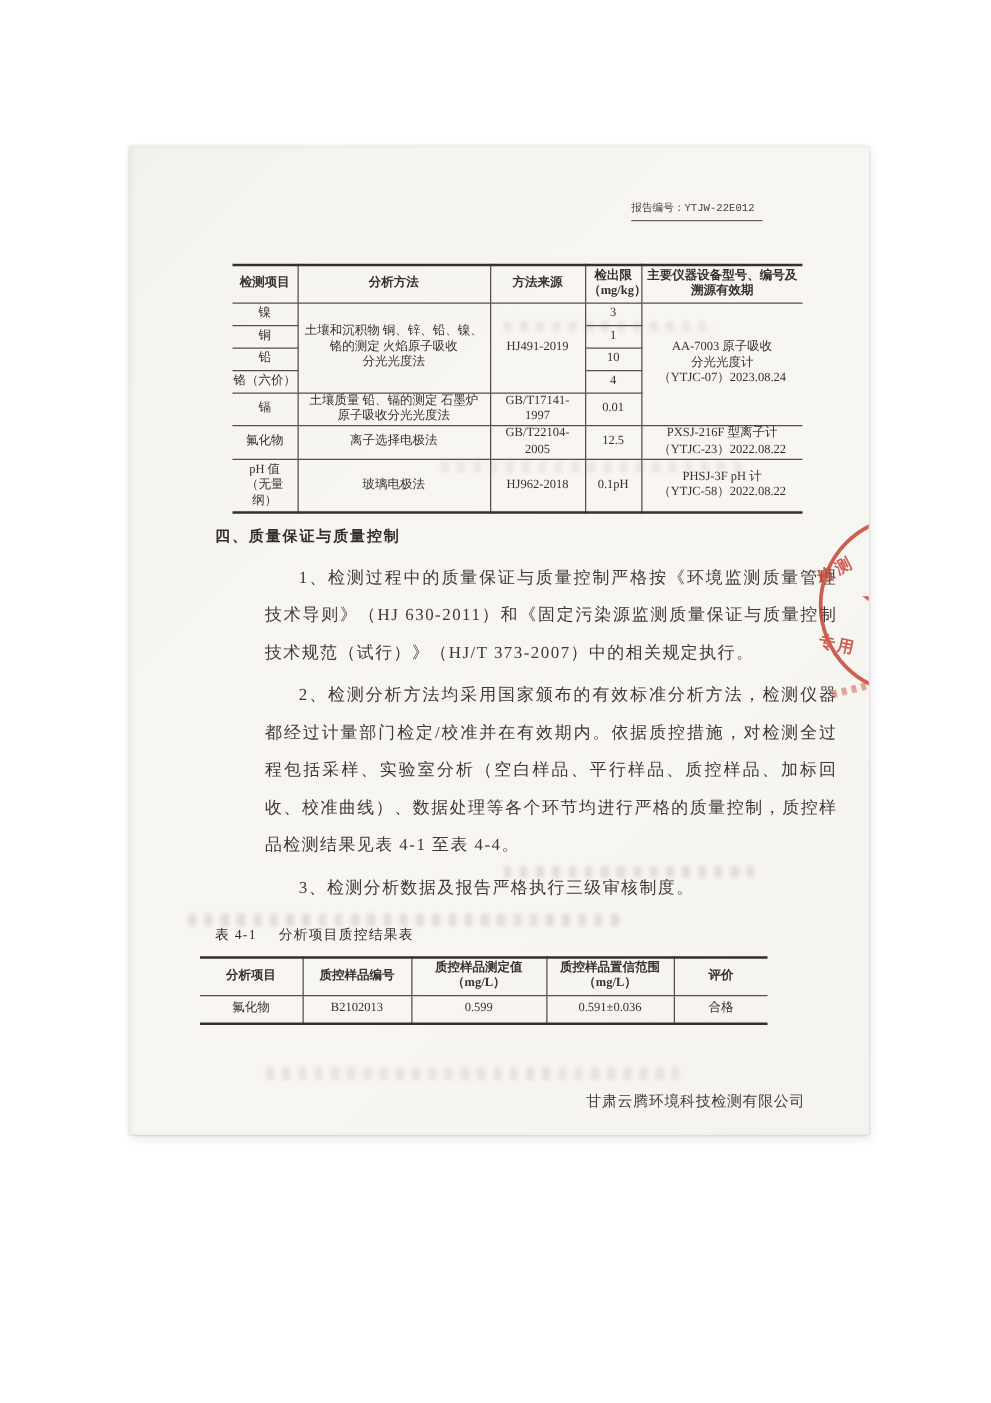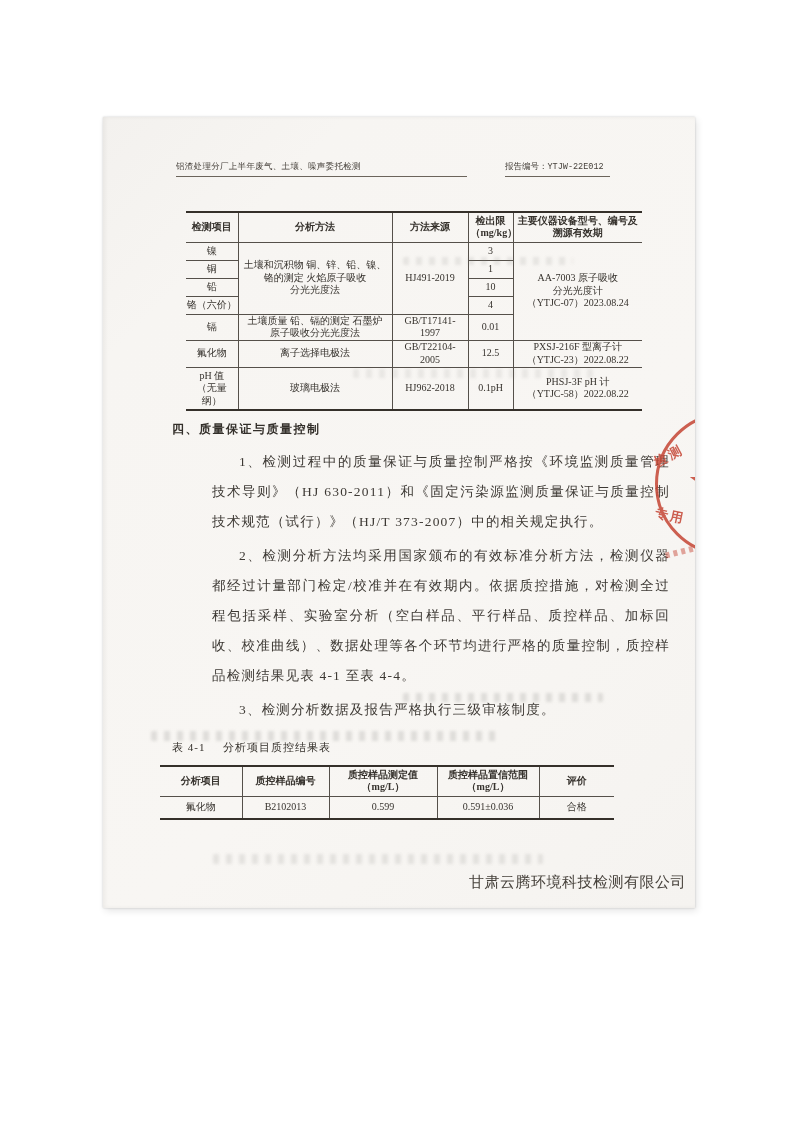--- a/index.html
+++ b/index.html
@@ -34,21 +34,21 @@
     letter-spacing:1.5px;color:#332f2a;}
   .bodytext{position:absolute;left:69px;top:330px;width:458px;font-size:13.5px;
     line-height:30px;letter-spacing:1.2px;text-align:justify;color:#3d3934;margin-left:40px;}
   .bodytext p{margin:0 0 4px 0;text-indent:2em;}
 
   .caption{position:absolute;left:69px;top:623px;width:458px;text-align:left;
     font-size:11px;font-weight:normal;letter-spacing:1px;color:#332f2a;}
   .caption .cap-num{margin-right:1.6em;}
 
   .footer-page{position:absolute;left:256px;top:776px;font-size:10px;letter-spacing:1.5px;color:#46413b;margin-top:35px;}
-  .footer-company{position:absolute;left:366px;top:756px;font-size:15px;letter-spacing:.5px;color:#46413b;}
+  .footer-company{position:absolute;left:366px;top:756px;font-size:12px;letter-spacing:.5px;color:#46413b;}
 
   
   .stamp{position:absolute;left:540px;top:288px;width:200px;height:215px;opacity:.85;filter:blur(.3px);}
   .stamp-circle{position:absolute;left:12px;top:7px;width:138px;height:138px;
     border:3.5px solid #c54534;border-radius:50%;}
   .stamp-star{position:absolute;left:46px;top:58px;width:40px;height:40px;background:#c54534;
     clip-path:polygon(50% 0%,61% 35%,98% 35%,68% 57%,79% 91%,50% 70%,21% 91%,32% 57%,2% 35%,39% 35%);}
   .stamp-text{position:absolute;font-weight:bold;color:#c54534;font-size:13px;}
   .stamp-text.top{left:10px;top:42px;transform:rotate(-28deg);letter-spacing:3px;}
   .stamp-text.bottom{left:12px;top:102px;transform:rotate(12deg);letter-spacing:2px;}
@@ -63,21 +63,20 @@
   .g2{left:300px;top:576px;width:200px;height:9px;}
   .g3{left:110px;top:737px;width:330px;height:10px;opacity:.8;}
   .g4{left:300px;top:140px;width:170px;height:8px;opacity:.7;}
   .g5{left:250px;top:252px;width:240px;height:9px;opacity:.6;}
 </style>
 </head>
 <body>
 
 <div class="sheet">
 
-  <div class="hdr-left">铝渣处理分厂上半年废气、土壤、噪声委托检测</div>
   <div class="hdr-right">报告编号：YTJW-22E012</div>
 
   <table class="t1">
     <colgroup>
       <col style="width:52px">
         <col style="width:154px">
         <col style="width:76px">
       <col style="width:45px">
         <col style="width:129px">
     </colgroup>

